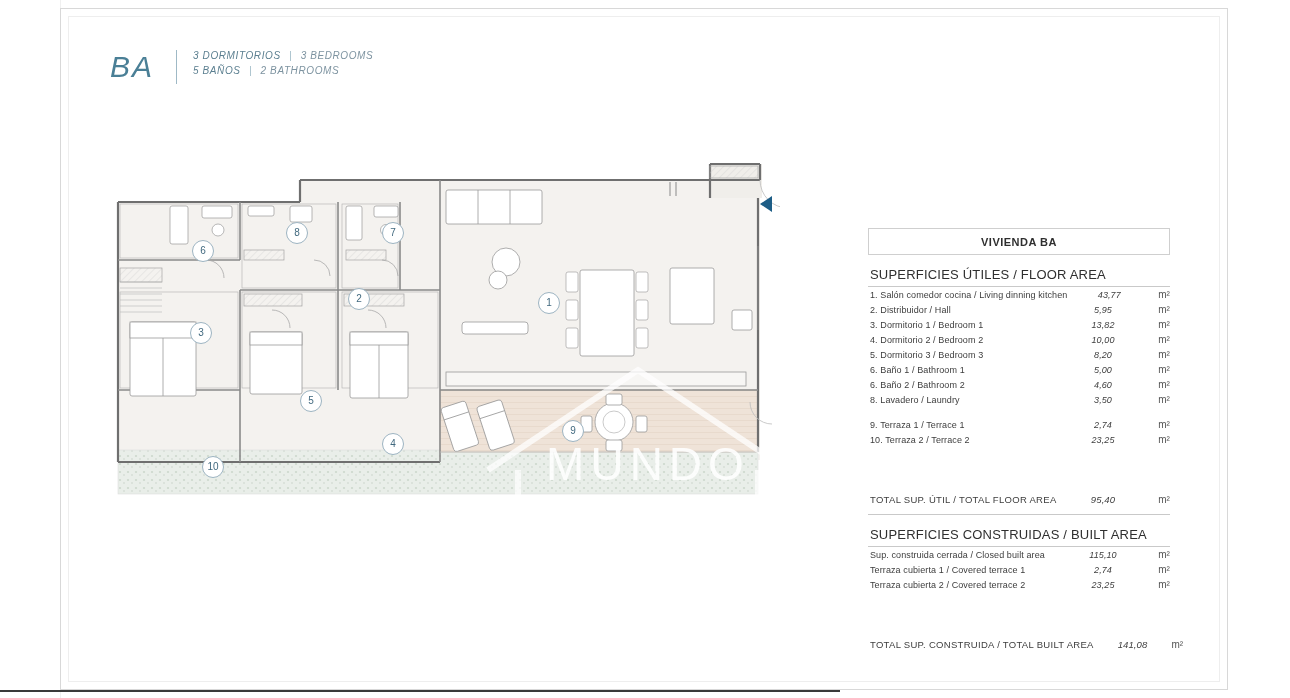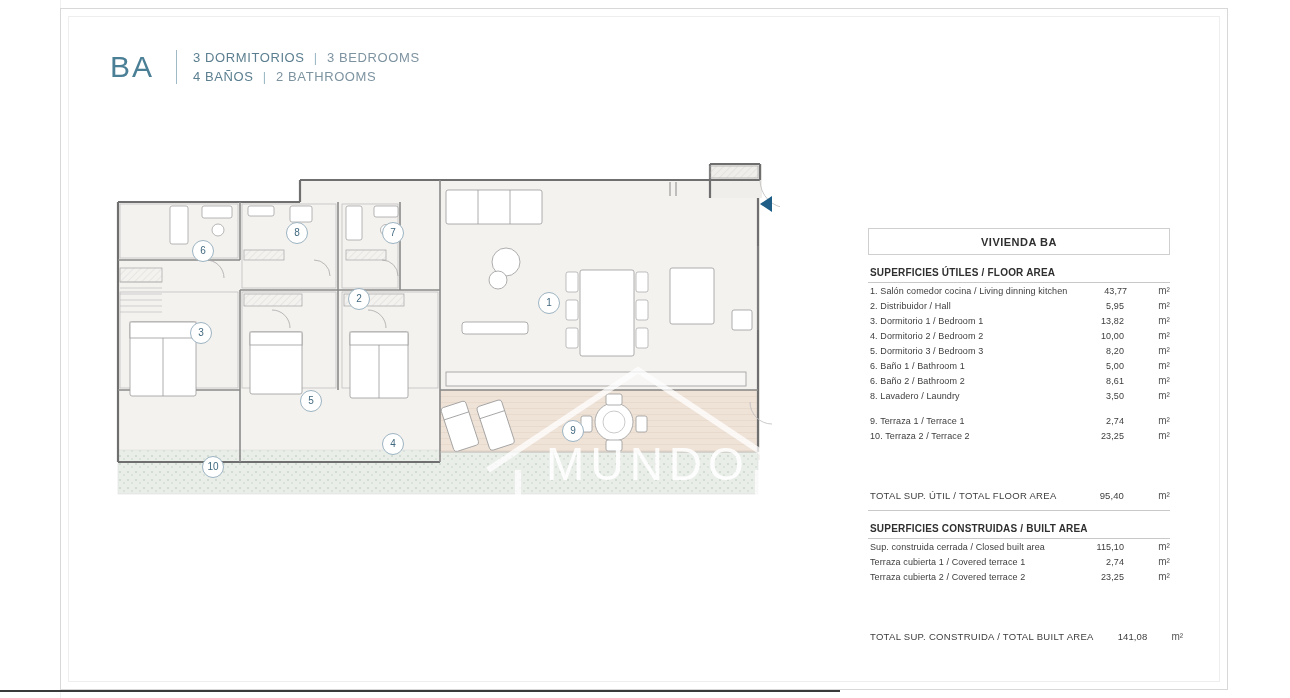--- a/index.html
+++ b/index.html
@@ -56,20 +56,21 @@
     background: #3a3a3a;
   }
 
   
   .header {
     position: absolute;
     left: 110px;
     top: 50px;
     display: flex;
     align-items: flex-start;
+    font-style: italic;
   }
   .ba-code {
     font-size: 30px;
     letter-spacing: 2px;
     color: #4a7f96;
     font-weight: 400;
     font-family: "Liberation Sans", sans-serif;
   }
   .header-divider {
     width: 1px;
@@ -77,21 +78,21 @@
     background: #9fb9c6;
     margin: 0 16px 0 22px;
   }
   .header-lines {
     display: flex;
     flex-direction: column;
     justify-content: center;
     gap: 4px;
   }
   .header-line {
-    font-size: 13px;
+    font-size: 10px;
     letter-spacing: 0.6px;
     color: #5b7f90;
   }
   .header-line .sep { color: #9db9c6; margin: 0 5px; }
   .header-line .en { color: #7d93a0; }
 
   
   .plan {
     position: absolute;
     left: 110px;
@@ -143,38 +144,38 @@
   .table-title-box {
     border: 1px solid #cfcfcf;
     text-align: center;
     padding: 7px 0 6px;
     font-size: 11px;
     font-weight: bold;
     letter-spacing: 0.5px;
     color: #2f2f2f;
   }
   .section-head {
-    font-size: 10px;
-    font-weight: bold;
+    font-size: 13px;
+    font-weight: normal;
     letter-spacing: 0.2px;
     color: #2f2f2f;
     padding: 12px 0 4px 2px;
   }
   .rule { height: 1px; background: #c9c9c9; width: 100%; }
   .row {
     display: flex;
     align-items: baseline;
     font-size: 9px;
     color: #3d3d3d;
     padding: 2px 0 2px 2px;
     letter-spacing: 0.1px;
     gap: 24px;
   }
   .row .lbl { flex: 1 1 auto; white-space: nowrap; }
-  .row .val { width: 42px; text-align: right; }
+  .row .val { width: 42px; text-align: center; font-style: italic; }
   .row .unit { width: 22px; text-align: right; font-size: 10px; color: #555; }
   .row.total {
     font-size: 9.5px;
     padding-top: 9px;
     padding-bottom: 9px;
   }
   .row.total .lbl { letter-spacing: 0.3px; margin-top: 38px; }
   .gap { height: 10px; }
 </style>
 </head>
@@ -191,21 +192,21 @@
   <div class="header">
     <div class="ba-code">BA</div>
     <div class="header-divider"></div>
     <div class="header-lines">
       <div class="header-line">
         <span>3 DORMITORIOS</span>
         <span class="sep">|</span>
         <span class="en">3 BEDROOMS</span>
       </div>
       <div class="header-line">
-        <span>4 BAÑOS</span>
+        <span>5 BAÑOS</span>
         <span class="sep">|</span>
         <span class="en">2 BATHROOMS</span>
       </div>
     </div>
   </div>
 
   <div class="plan">
     <svg width="670" height="350" viewBox="0 0 670 350">
       <defs>
         <pattern id="hatch" width="5" height="5" patternUnits="userSpaceOnUse" patternTransform="rotate(45)">
@@ -417,21 +418,21 @@
       <span class="val">8,20</span>
       <span class="unit">m²</span>
     </div>
     <div class="row">
       <span class="lbl">6. Baño 1 / Bathroom 1</span>
       <span class="val">5,00</span>
       <span class="unit">m²</span>
     </div>
     <div class="row">
       <span class="lbl">6. Baño 2 / Bathroom 2</span>
-      <span class="val">8,61</span>
+      <span class="val">4,60</span>
       <span class="unit">m²</span>
     </div>
     <div class="row">
       <span class="lbl">8. Lavadero / Laundry</span>
       <span class="val">3,50</span>
       <span class="unit">m²</span>
     </div>
 
     <div class="gap"></div>
 

